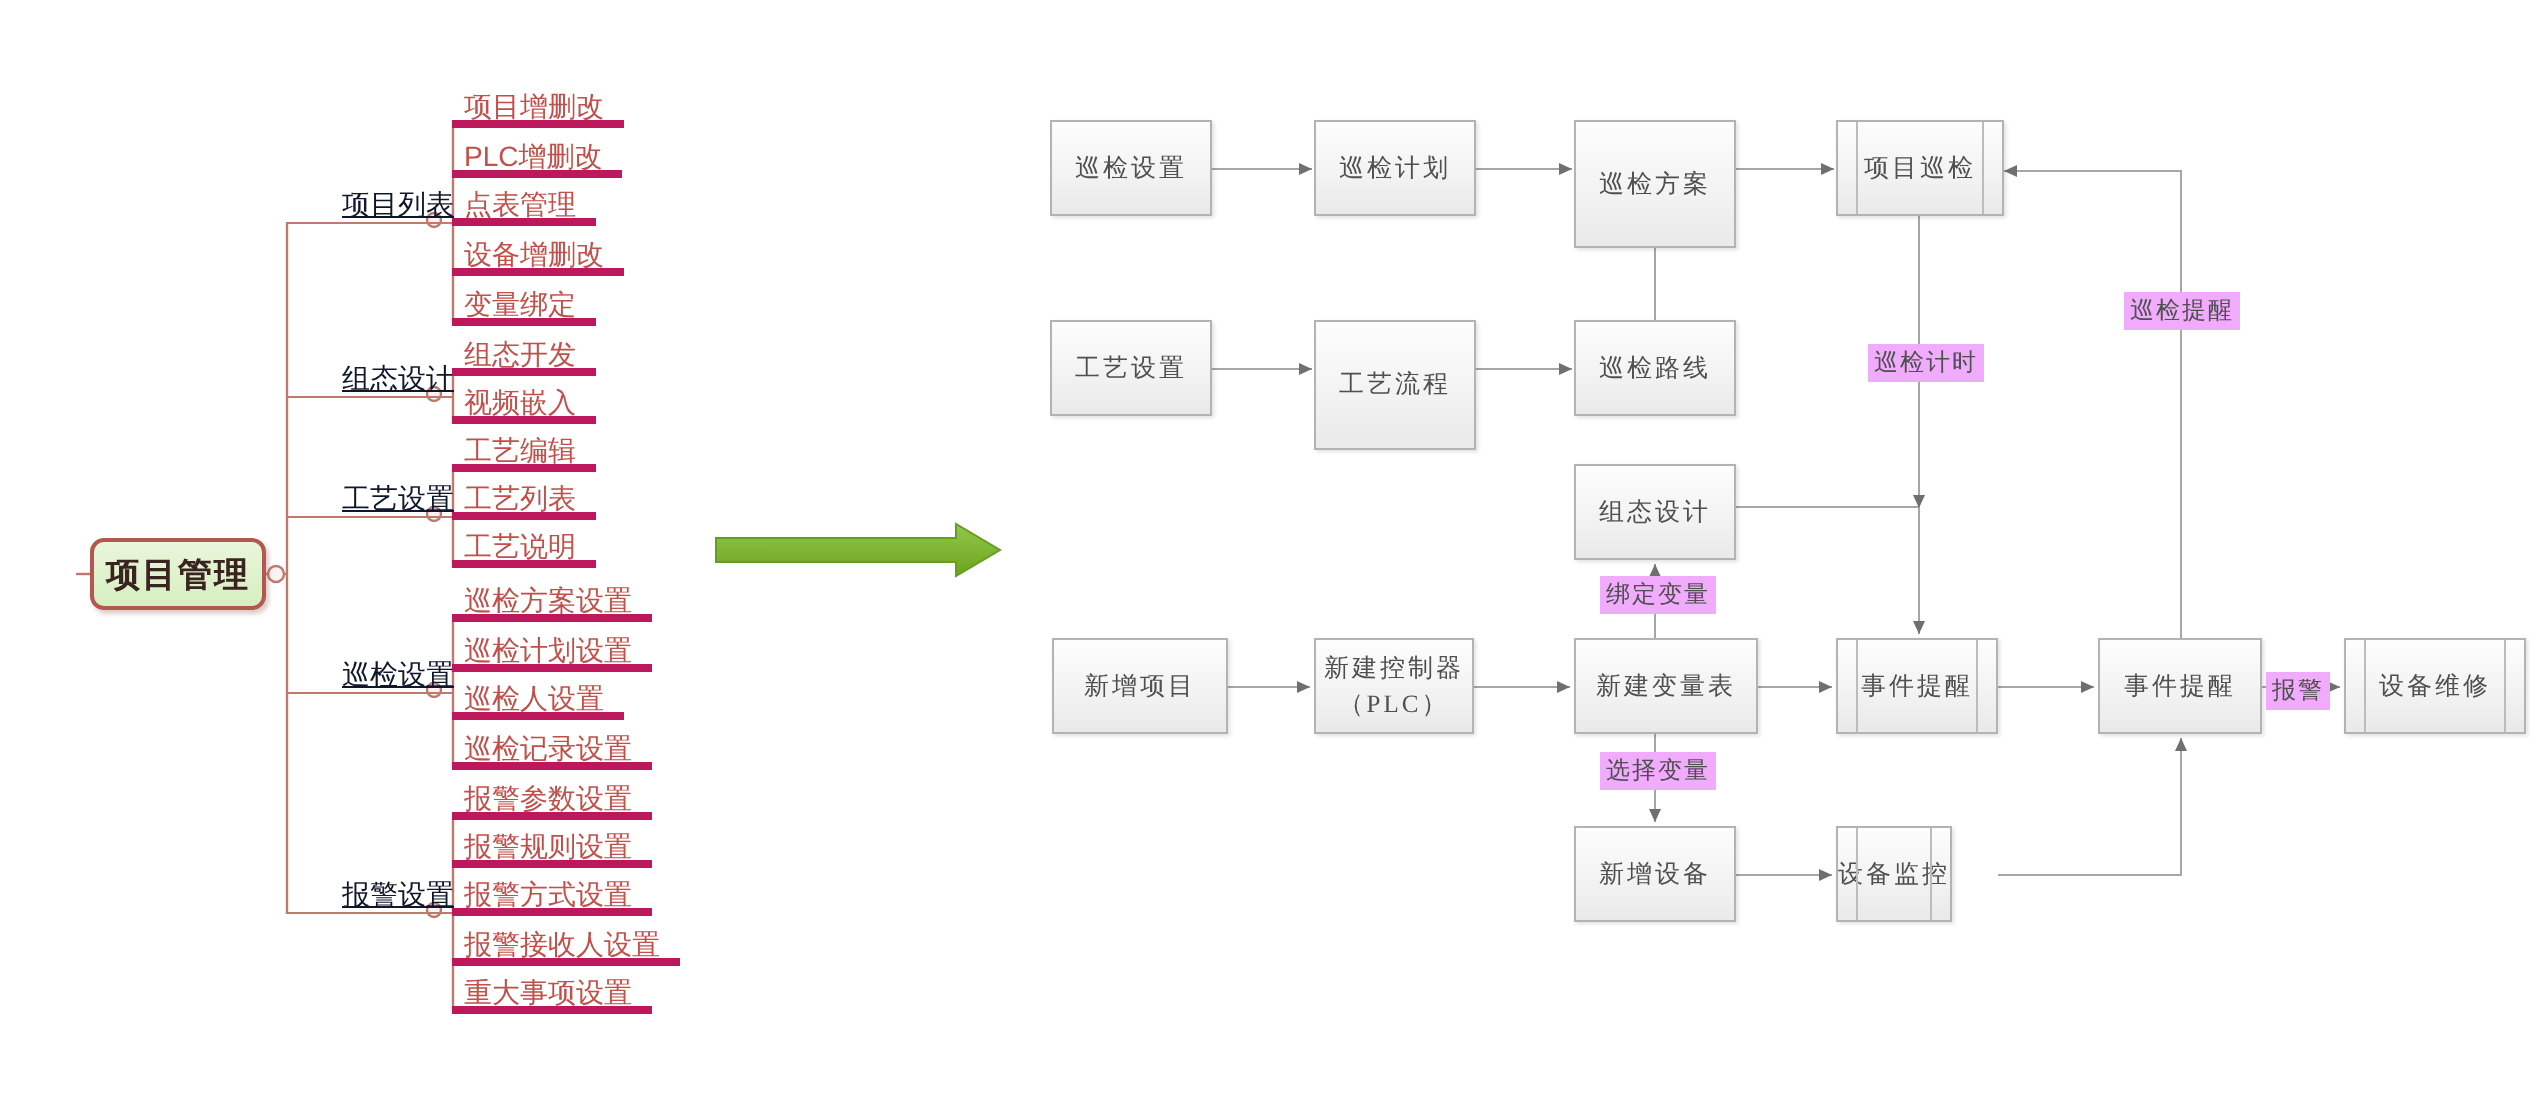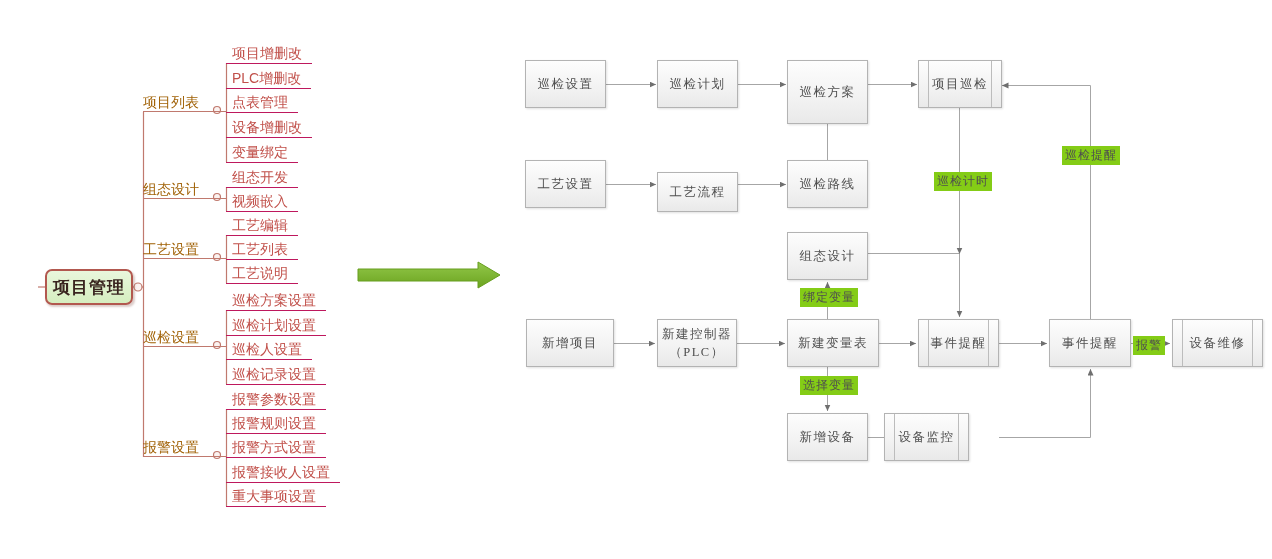--- a/index.html
+++ b/index.html
@@ -13,45 +13,45 @@
   .mm-root{
     position:absolute;left:45px;top:269px;width:88px;height:36px;box-sizing:border-box;
     border:2px solid #b2584f;border-radius:7px;
     background:linear-gradient(180deg,#e9f6dc 0%,#d6eec0 100%);
     display:flex;align-items:center;justify-content:center;
     font-size:17px;font-weight:bold;color:#39241f;letter-spacing:1px;
     box-shadow:1.5px 2px 2px rgba(140,90,80,.3);z-index:2;
   }
   .mm-branch{
     position:absolute;left:143px;width:84px;height:19px;box-sizing:border-box;
-    line-height:18px;text-align:left;font-size:14px;color:#a16207;
-    border-bottom:1px solid #c0796e;z-index:2;white-space:nowrap;
+    line-height:18px;text-align:right;font-size:14px;color:#0f172a;
+    border-bottom:1px solid #c0796e;z-index:2;white-space:nowrap;text-decoration:underline;
   }
   .mm-leaf{
     position:absolute;left:226px;height:19px;box-sizing:border-box;
     line-height:17px;padding:0 10px 1px 6px;font-size:14px;color:#c1504a;
-    border-bottom:1px solid #be185d;z-index:2;white-space:nowrap;
+    border-bottom:4px solid #be185d;z-index:2;white-space:nowrap;
   }
 
   
   .fc-node{
     position:absolute;box-sizing:border-box;border:1px solid #b3b3b3;
     background:linear-gradient(180deg,#fdfdfd 0%,#f1f1f1 65%,#e9e9e9 100%);
     display:flex;flex-direction:column;align-items:center;justify-content:center;
     font-family:"Liberation Serif","DejaVu Serif",serif;
     font-size:12.5px;letter-spacing:1.5px;color:#4f4f4f;line-height:1.45;
     box-shadow:1px 1px 2px rgba(0,0,0,.12);z-index:2;text-align:center;white-space:nowrap;
   }
   .fc-node.pp::before,.fc-node.pp::after{
     content:"";position:absolute;top:0;bottom:0;width:1px;background:#bcbcbc;
   }
   .fc-node.pp::before{left:9px;}
   .fc-node.pp::after{right:9px;}
   .edge-label{
-    position:absolute;background:#84cc16;z-index:3;padding:1px 3px;white-space:nowrap;
+    position:absolute;background:#f0abfc;z-index:3;padding:1px 3px;white-space:nowrap;
     font-family:Liberation Mono, monospace;
     font-size:12px;letter-spacing:1px;color:#4f4f4f;
   }
 </style>
 </head>
 <body>
 
 <div class="canvas">
 
   <svg class="lines" width="1272" height="559" viewBox="0 0 1272 559">
@@ -150,21 +150,21 @@
   <div class="fc-node" style="left:787px;top:60px;width:81px;height:64px">
       <span>巡检方案</span>
     </div>
   <div class="fc-node pp" style="left:918px;top:60px;width:84px;height:48px">
       <span>项目巡检</span>
     </div>
 
   <div class="fc-node" style="left:525px;top:160px;width:81px;height:48px">
       <span>工艺设置</span>
     </div>
-  <div class="fc-node" style="left:657px;top:172px;width:81px;height:40px">
+  <div class="fc-node" style="left:657px;top:160px;width:81px;height:65px">
       <span>工艺流程</span>
     </div>
   <div class="fc-node" style="left:787px;top:160px;width:81px;height:48px">
       <span>巡检路线</span>
     </div>
 
   <div class="fc-node" style="left:787px;top:232px;width:81px;height:48px">
       <span>组态设计</span>
     </div>
 
@@ -184,21 +184,21 @@
   <div class="fc-node" style="left:1049px;top:319px;width:82px;height:48px">
       <span>事件提醒</span>
     </div>
   <div class="fc-node pp" style="left:1172px;top:319px;width:91px;height:48px">
       <span>设备维修</span>
     </div>
 
   <div class="fc-node" style="left:787px;top:413px;width:81px;height:48px">
       <span>新增设备</span>
     </div>
-  <div class="fc-node pp" style="left:884px;top:413px;width:85px;height:48px">
+  <div class="fc-node pp" style="left:918px;top:413px;width:58px;height:48px">
       <span>设备监控</span>
     </div>
 
   <div class="edge-label" style="left:1062px;top:146px">巡检提醒</div>
   <div class="edge-label" style="left:934px;top:172px">巡检计时</div>
   <div class="edge-label" style="left:800px;top:288px">绑定变量</div>
   <div class="edge-label" style="left:800px;top:376px">选择变量</div>
   <div class="edge-label" style="left:1133px;top:336px">报警</div>
 
 </div>

